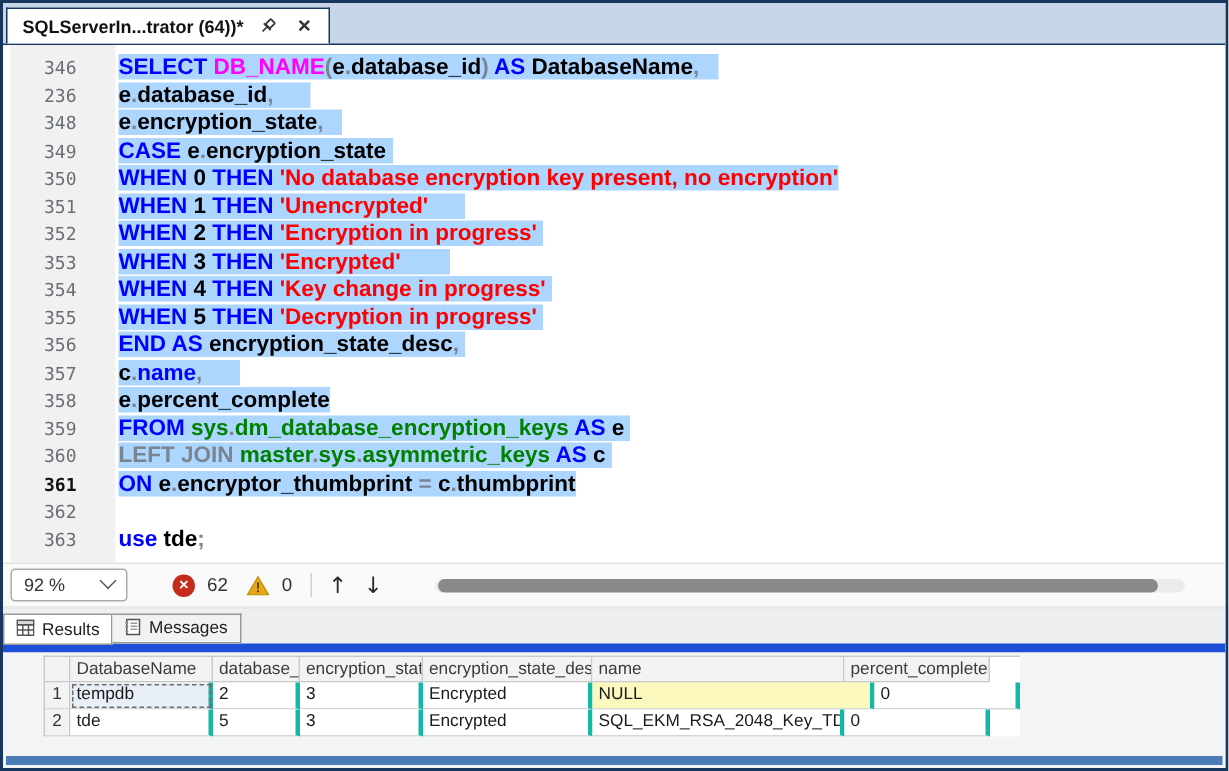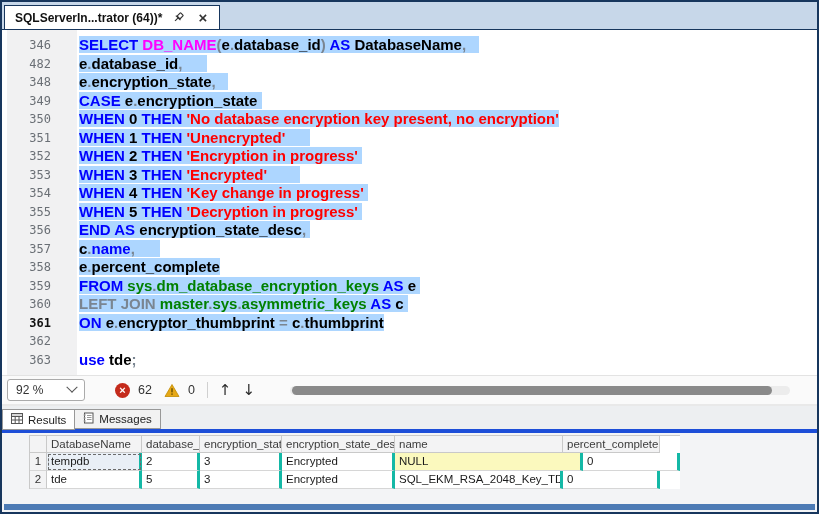--- a/index.html
+++ b/index.html
@@ -37,21 +37,21 @@
   .errbadge{margin-left:30px;width:15px;height:15px;border-radius:50%;background:#c42b1c;color:#fff;font-size:11px;font-weight:bold;display:flex;align-items:center;justify-content:center;line-height:15px;}
   .count{margin-left:8px;font-size:12.5px;color:#333;}
   .warnicon{margin-left:12px;display:flex;}
   .vsep{margin-left:12px;width:1px;height:16px;background:#d0d0d0;}
   .navarrow{font-size:15px;color:#2b2b2b;margin-left:11px;font-family:"DejaVu Sans",sans-serif;}
   .hscroll-track{position:absolute;left:288px;right:27px;top:10px;height:9px;border-radius:4.5px;background:#ececec;}
   .hscroll-thumb{position:absolute;left:2px;top:0;height:9px;width:480px;border-radius:4.5px;background:#8a8a8a;}
 
   
   .splitter{height:2px;background:#e9e9e9;flex:none;}
-  .rtabs{height:23px;background:#edeff1;border-bottom:4px solid #1d4ed8;display:flex;align-items:flex-end;padding-left:0px;flex:none;}
+  .rtabs{height:23px;background:#edeff1;border-bottom:6px solid #1d4ed8;display:flex;align-items:flex-end;padding-left:0px;flex:none;}
   .rtab{height:20px;display:flex;align-items:center;gap:5px;padding:0 8px;border:1px solid #989898;font-size:11.5px;color:#222;box-sizing:border-box;}
   .rtab.active{background:#fff;margin-bottom:-1px;height:21px;}
   .rtab.inactive{background:#f2f2f2;border-left:none;}
 
   
   .gridpane{flex:1;background:#f3f4f6;position:relative;overflow:hidden;}
   .grid{position:absolute;left:27px;top:2px;border-top:1px solid #c9c9c9;border-left:1px solid #c9c9c9;background:#fff;}
   .grow{display:flex;}
   .gcell{box-sizing:border-box;border-right:3px solid #14b8a6;border-bottom:1px solid #d6d6d6;font-size:11.5px;color:#1b1b1b;padding:0 4px;height:18px;line-height:17px;white-space:nowrap;overflow:hidden;background:#fff;}
   .gcell.hdr{background:#f3f3f4;color:#3c3c3c;height:17px;line-height:16px;border-right:1px solid #c9c9c9;border-bottom:1px solid #c9c9c9;}
@@ -79,21 +79,21 @@
             </g>
           </svg>
         </span>
         <span class="icon-btn close-x">×</span>
       </div>
     </div>
 
     <div class="editor">
       <div class="gutter" id="gutter">
           <div class="num">346</div>
-          <div class="num">482</div>
+          <div class="num">236</div>
           <div class="num">348</div>
           <div class="num">349</div>
           <div class="num">350</div>
           <div class="num">351</div>
           <div class="num">352</div>
           <div class="num">353</div>
           <div class="num">354</div>
           <div class="num">355</div>
           <div class="num">356</div>
           <div class="num">357</div>

